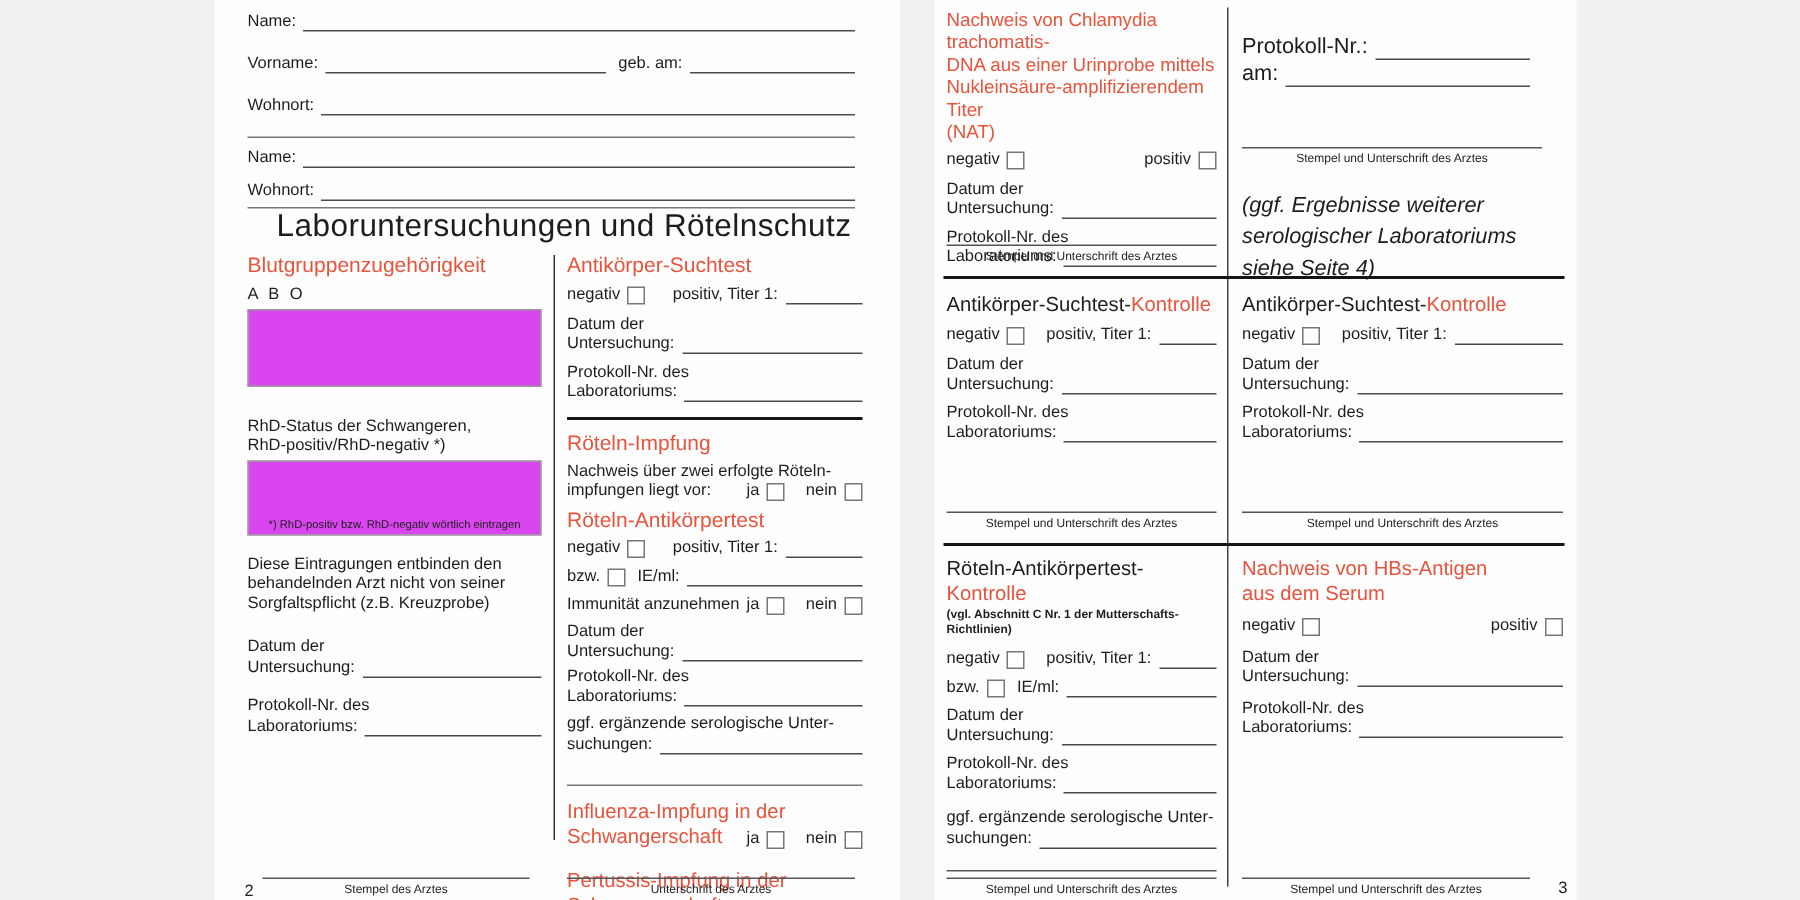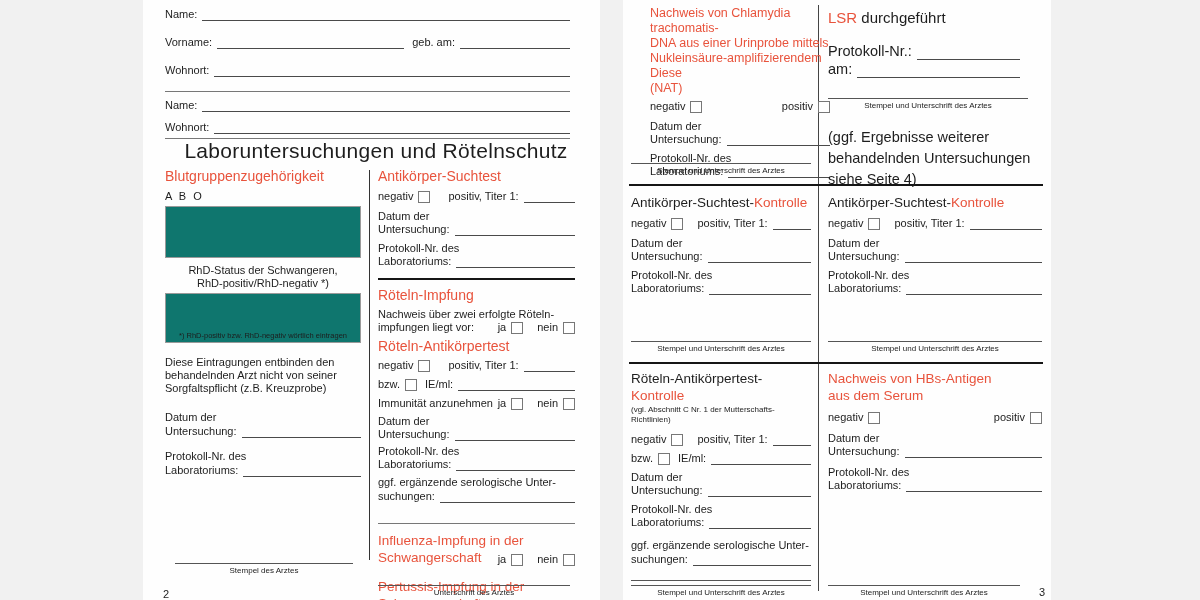--- a/index.html
+++ b/index.html
@@ -34,51 +34,51 @@
 
   .lp-title { position:absolute; left:22px; right:13px; top:138px; font-size:21px; line-height:26px; text-align:center; letter-spacing:.3px; }
 
   .lp-col1 { position:absolute; left:22px; top:168px; width:196px; }
   .lp-div  { position:absolute; left:226px; top:170px; height:390px; width:1px; background:#333; }
   .lp-col2 { position:absolute; left:235px; top:168px; width:197px; }
 
   .h14 { font-size:14px; line-height:17px; }
   .h13 { font-size:13.5px; line-height:17px; }
   .abo { margin-top:5px; text-align:left; letter-spacing:2px; }
-  .pinkbox { margin-top:3px; height:52px; background:#0f766e; border:1px solid #9a9a9a; position:relative; }
+  .pinkbox { margin-top:3px; height:52px; background:#d946ef; border:1px solid #9a9a9a; position:relative; }
   .rhd-note { position:absolute; left:2px; right:2px; bottom:2px; font-size:7.5px; line-height:9px; text-align:center; }
-  .cap { margin-top:6px; text-align:center; }
+  .cap { margin-top:20px; text-align:left; }
   .par { margin-top:13px; }
   .lblk { margin-top:12px; }
   .lblk .row, .ggf .row { margin-top:1px; }
   .mt4{margin-top:4px;} .mt5{margin-top:5px;} .mt6{margin-top:6px;} .mt7{margin-top:7px;}
   .mt8{margin-top:8px;} .mt10{margin-top:10px;} .mt12{margin-top:12px;} .mt20{margin-top:20px;}
 
   
   .stamp { position:absolute; }
   .stamp-line { border-top:1px solid #555; }
   .stamp-lbl { font-size:8px; line-height:10px; text-align:center; margin-top:2px; color:#222; }
   .pgnum { font-size:11px; }
 
   
   .rp-div { position:absolute; left:195px; top:5px; height:586px; width:1px; background:#444; }
   .rp-h1 { position:absolute; left:6px; right:8px; top:184px; height:2px; background:#151515; }
   .rp-h2 { position:absolute; left:6px; right:8px; top:362px; height:2px; background:#151515; }
   .cell { position:absolute; }
-  .cA { left:8px;   top:6px;   width:180px;margin-left:19px; }
+  .cA { left:8px;   top:6px;   width:180px; }
   .cB { left:205px; top:8px;   width:214px; }
   .cC { left:8px;   top:194px; width:180px; }
   .cD { left:205px; top:194px; width:214px; }
   .cE { left:8px;   top:370px; width:180px; }
   .cF { left:205px; top:370px; width:214px; }
   .h12 { font-size:12.5px; line-height:15px; }
   .h15 { font-size:15px; line-height:20px; }
   .f15 { font-size:14.5px; line-height:18px; }
-  .subnote { font-size:8px; line-height:10px; margin-top:1px; }
-  .lsr-note { position:absolute; left:205px; top:127px; width:214px; font-size:14.5px; line-height:21px; }
+  .subnote { font-size:8px; line-height:10px; margin-top:1px;font-weight:bold; }
+  .lsr-note { position:absolute; left:205px; top:127px; width:214px; font-size:14.5px; line-height:21px;font-style:italic; }
 </style>
 </head>
 <body>
 
 <div class="page" id="pageL">
 
   <div class="lp-head">
     <div class="row">
       <span>Name:</span>
       <span class="fl"></span>
@@ -238,40 +238,40 @@
         <span class="h13 red">Schwangerschaft</span>
         <span class="mla">ja</span>
 
         <span class="ml14">nein</span>
 
       </div>
     </div>
   </div>
 
   <div class="pgnum" style="position:absolute; left:20px; top:588px">2</div>
-  <div class="stamp" style="left:32px; top:563px; width:178px">
+  <div class="stamp" style="left:32px; top:585px; width:178px">
     <div class="stamp-line"></div>
     <div class="stamp-lbl">Stempel des Arztes</div>
   </div>
   <div class="stamp" style="left:235px; top:585px; width:192px">
     <div class="stamp-line"></div>
     <div class="stamp-lbl">Unterschrift des Arztes</div>
   </div>
 </div>
 
 <div class="page" id="pageR">
   <div class="rp-div"></div>
   <div class="rp-h1"></div>
   <div class="rp-h2"></div>
 
   <div class="cell cA">
     <div class="h12 red">
       <div>Nachweis von Chlamydia trachomatis-</div>
       <div>DNA aus einer Urinprobe mittels</div>
-      <div>Nukleinsäure-amplifizierendem Diese</div>
+      <div>Nukleinsäure-amplifizierendem Titer</div>
       <div>(NAT)</div>
     </div>
     <div class="row mt4" style="justify-content:space-between">
       <span class="row">
           <span>negativ</span>
           <span class="cb"></span>
         </span>
       <span class="row">
           <span>positiv</span>
           <span class="cb"></span>
@@ -291,39 +291,36 @@
           <span class="fl"></span>
         </div>
     </div>
   </div>
   <div class="stamp" style="left:8px; top:163px; width:180px">
     <div class="stamp-line"></div>
     <div class="stamp-lbl">Stempel und Unterschrift des Arztes</div>
   </div>
 
   <div class="cell cB">
-    <div class="h15">
-      <span class="red">LSR</span><span> durchgeführt</span>
-    </div>
     <div class="row f15" style="margin-top:14px">
       <span>Protokoll-Nr.:</span>
       <span class="fl" style="margin-right:22px"></span>
     </div>
     <div class="row f15">
       <span>am:</span>
       <span class="fl" style="margin-right:22px"></span>
     </div>
   </div>
   <div class="stamp" style="left:205px; top:98px; width:200px">
     <div class="stamp-line"></div>
     <div class="stamp-lbl">Stempel und Unterschrift des Arztes</div>
   </div>
   <div class="lsr-note">
     <div>(ggf. Ergebnisse weiterer</div>
-    <div>behandelnden Untersuchungen</div>
+    <div>serologischer Laboratoriums</div>
     <div>siehe Seite 4)</div>
   </div>
 
   <div class="cell cC">
     <div class="h13">
       <span>Antikörper-Suchtest-</span><span class="red">Kontrolle</span>
     </div>
     <div class="row mt6">
       <span>negativ</span>
       <span class="cb"></span>

